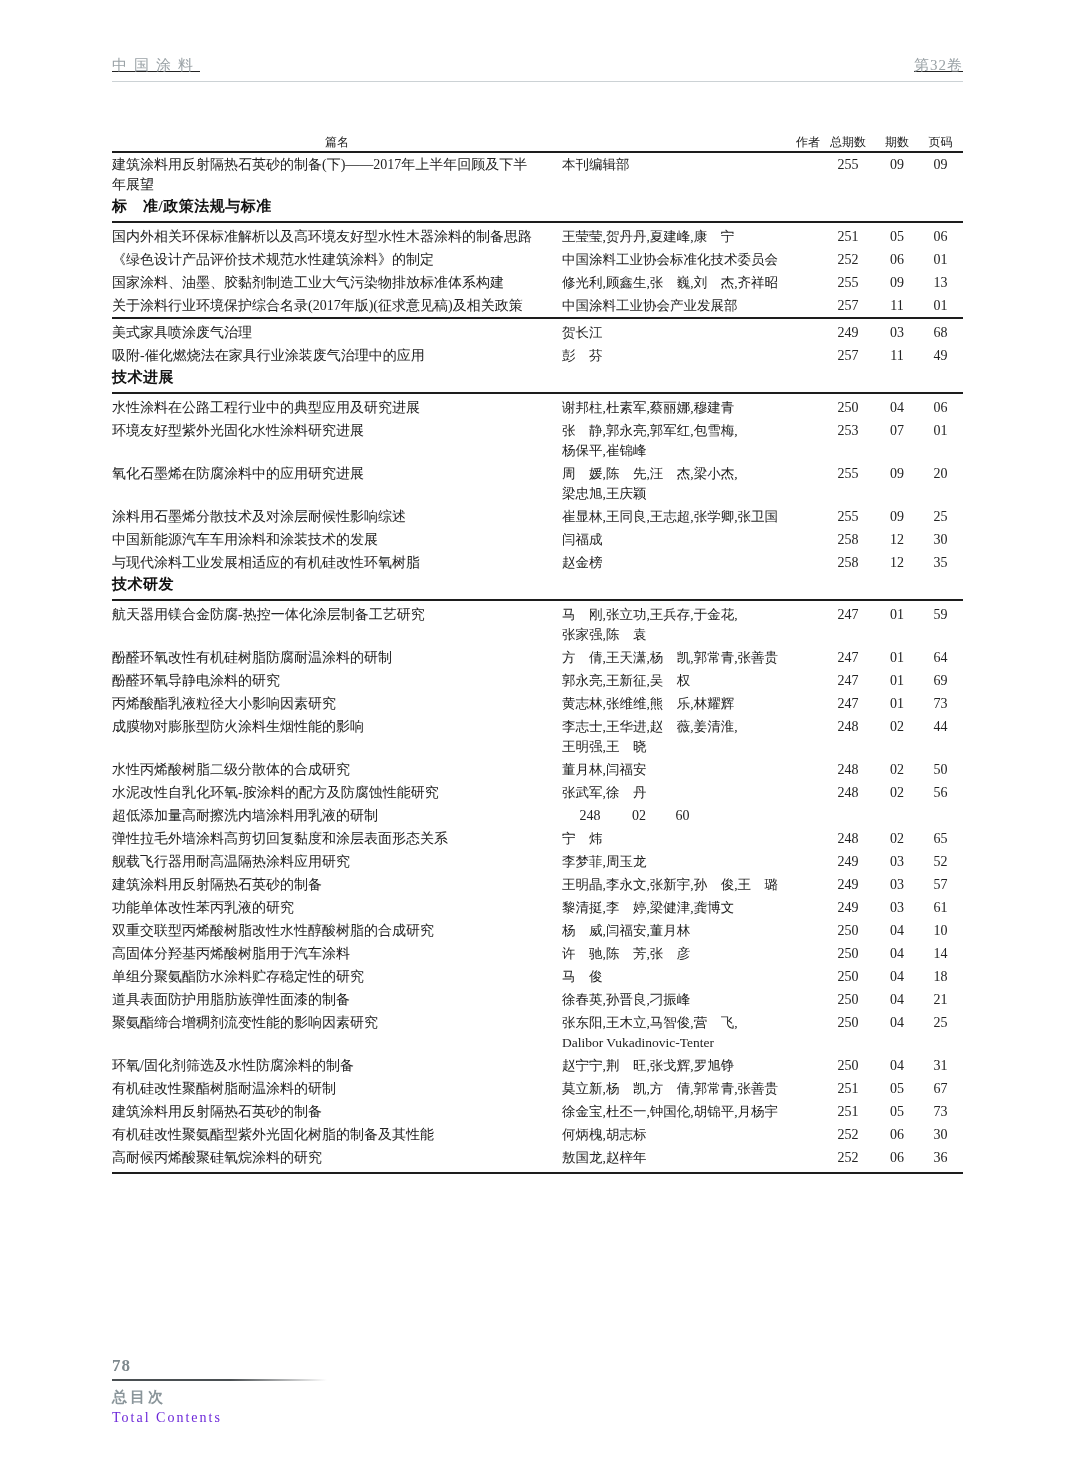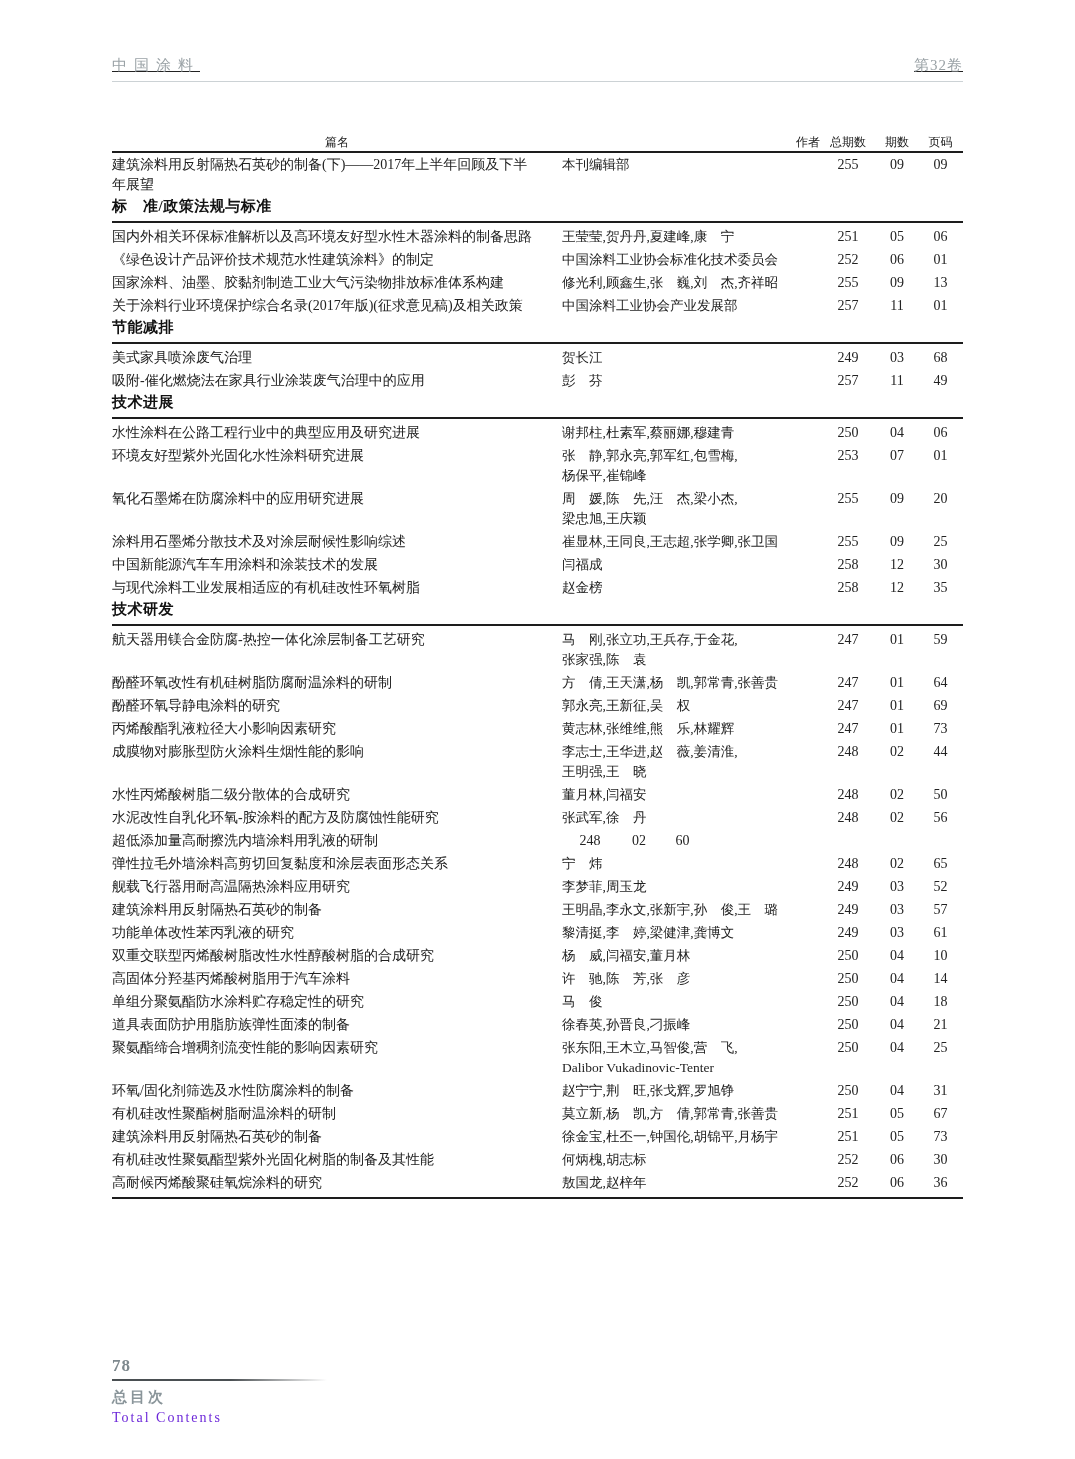--- a/index.html
+++ b/index.html
@@ -100,21 +100,20 @@
             <div class="row">
               <div class="c-title">关于涂料行业环境保护综合名录(2017年版)(征求意见稿)及相关政策</div>
               <div class="c-authors">中国涂料工业协会产业发展部</div>
               <div class="c-vol">257</div>
               <div class="c-issue">11</div>
               <div class="c-page">01</div>
             </div>
           </div>
         </section>
         <section class="section">
-          <div class="section-heading">节能减排</div>
           <div class="rows ruled">
             <div class="row">
               <div class="c-title">美式家具喷涂废气治理</div>
               <div class="c-authors">贺长江</div>
               <div class="c-vol">249</div>
               <div class="c-issue">03</div>
               <div class="c-page">68</div>
             </div>
             <div class="row">
               <div class="c-title">吸附-催化燃烧法在家具行业涂装废气治理中的应用</div>

